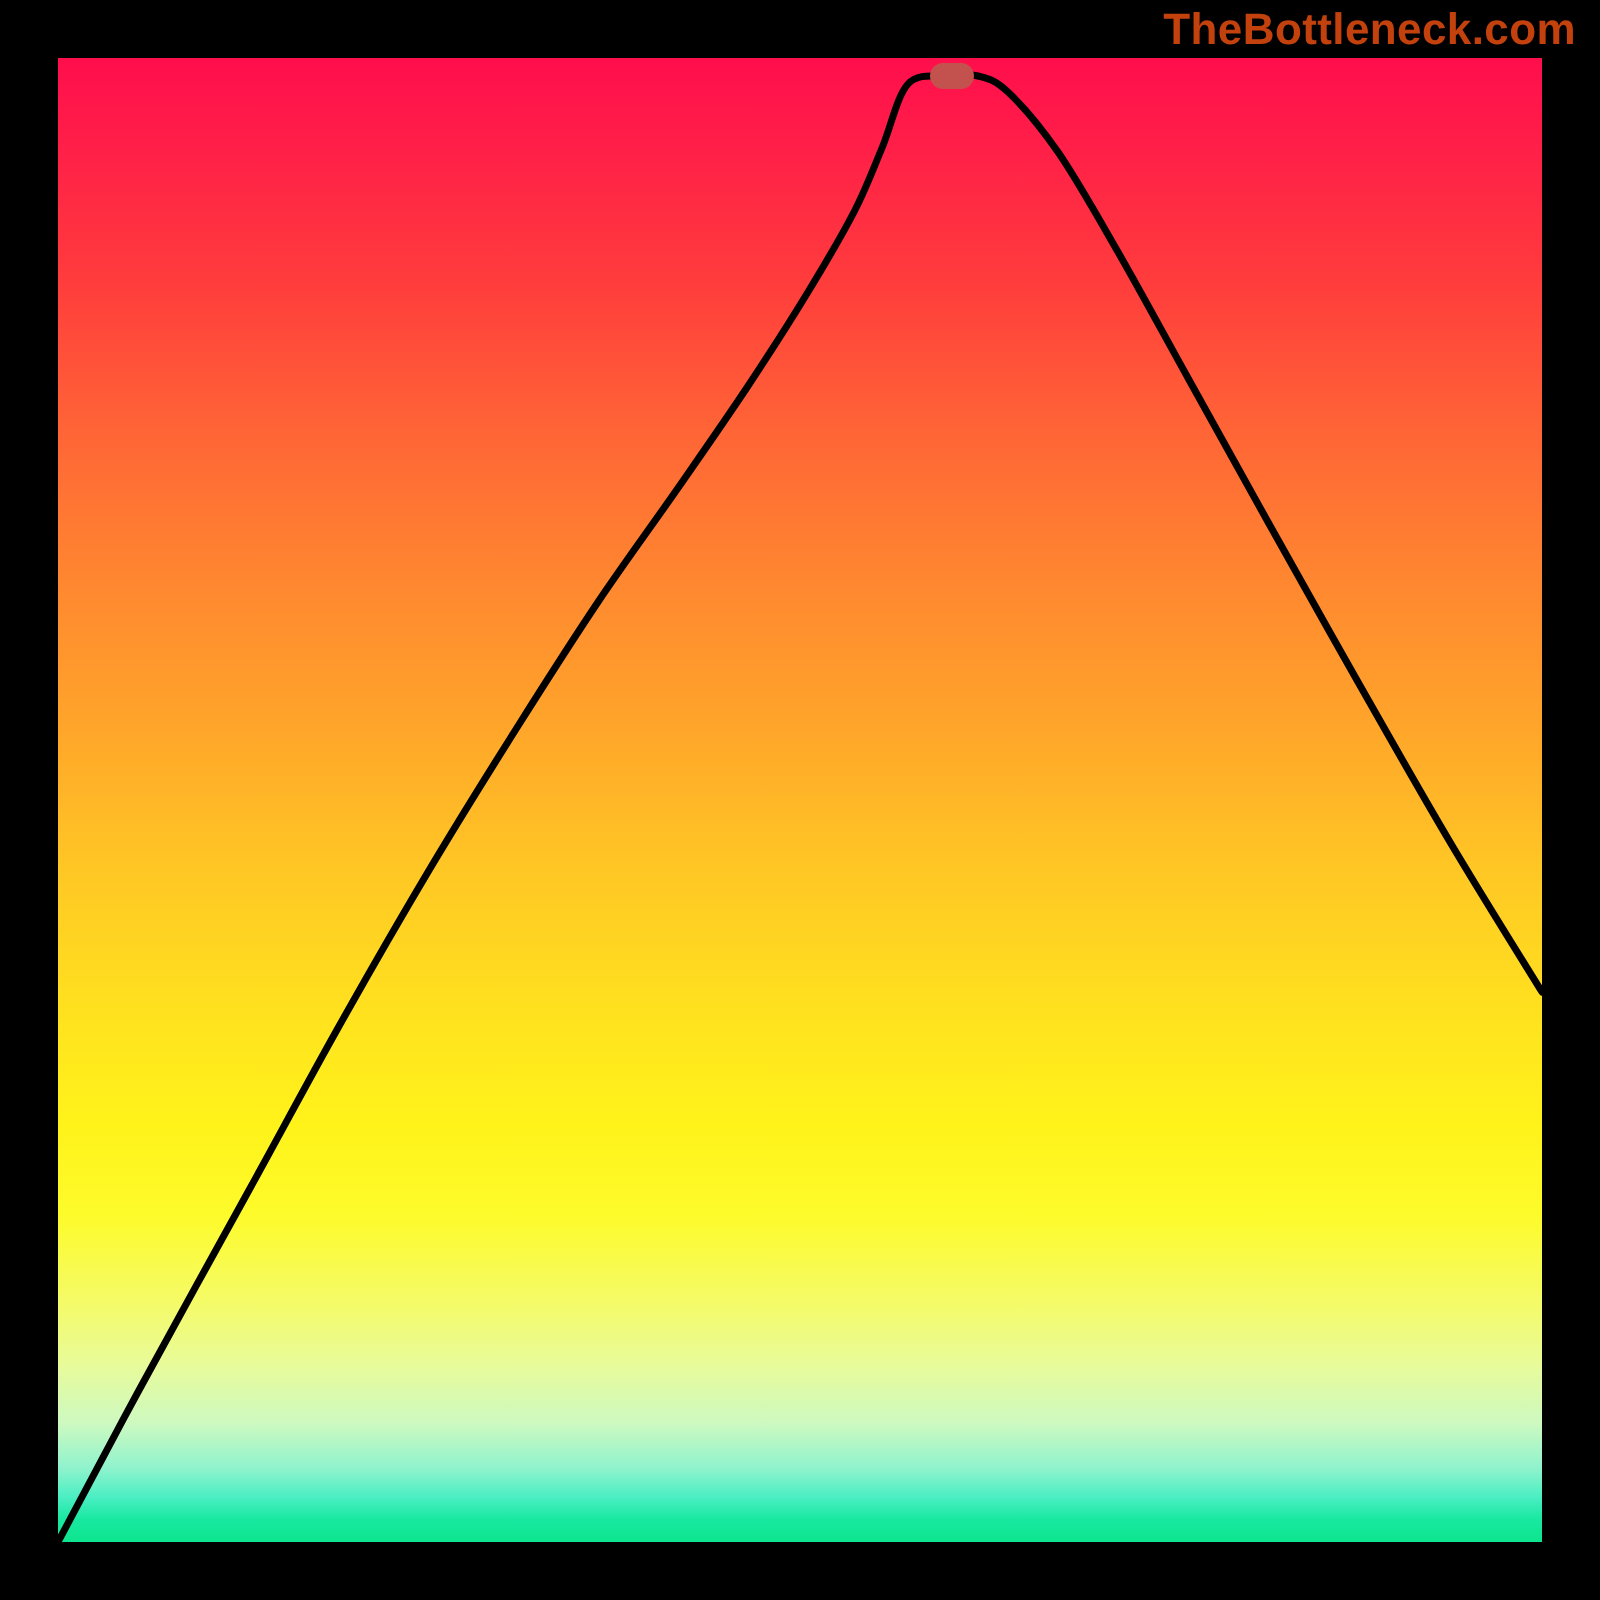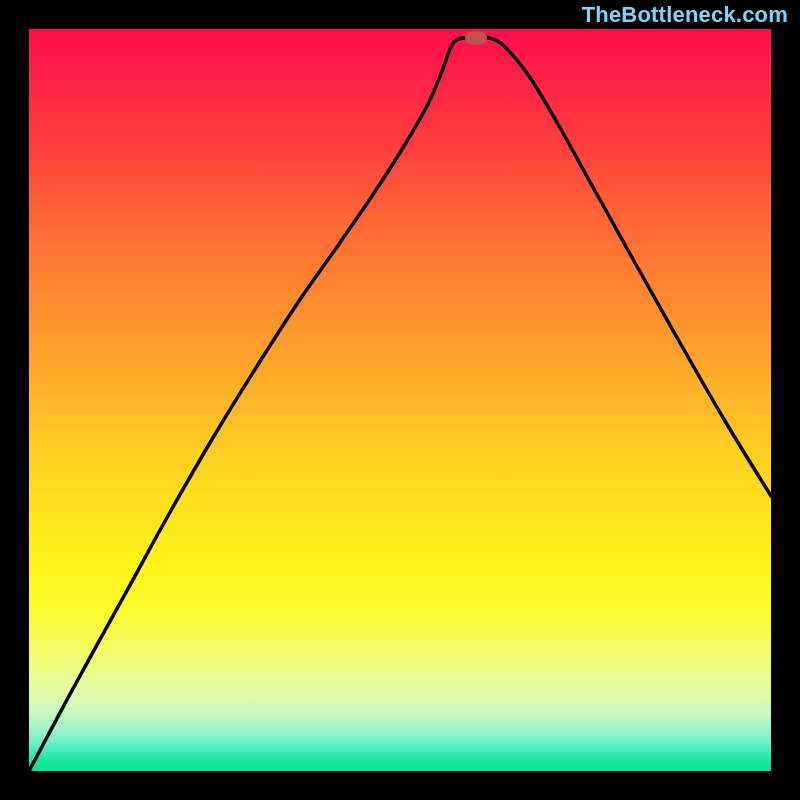--- a/index.html
+++ b/index.html
@@ -14,21 +14,21 @@
   .frame {
     position: relative;
     width: 800px;
     height: 800px;
     background: #000000;
   }
   .watermark {
     position: absolute;
     top: 2px;
     right: 12px;
-    color: #7dd3fc;
+    color: #c2410c;
     font-size: 22px;
     font-weight: 600;
     z-index: 10;
     letter-spacing: 0.2px;
   }
   .plot-area {
     position: absolute;
     left: 29px;
     top: 29px;
     width: 742px;

